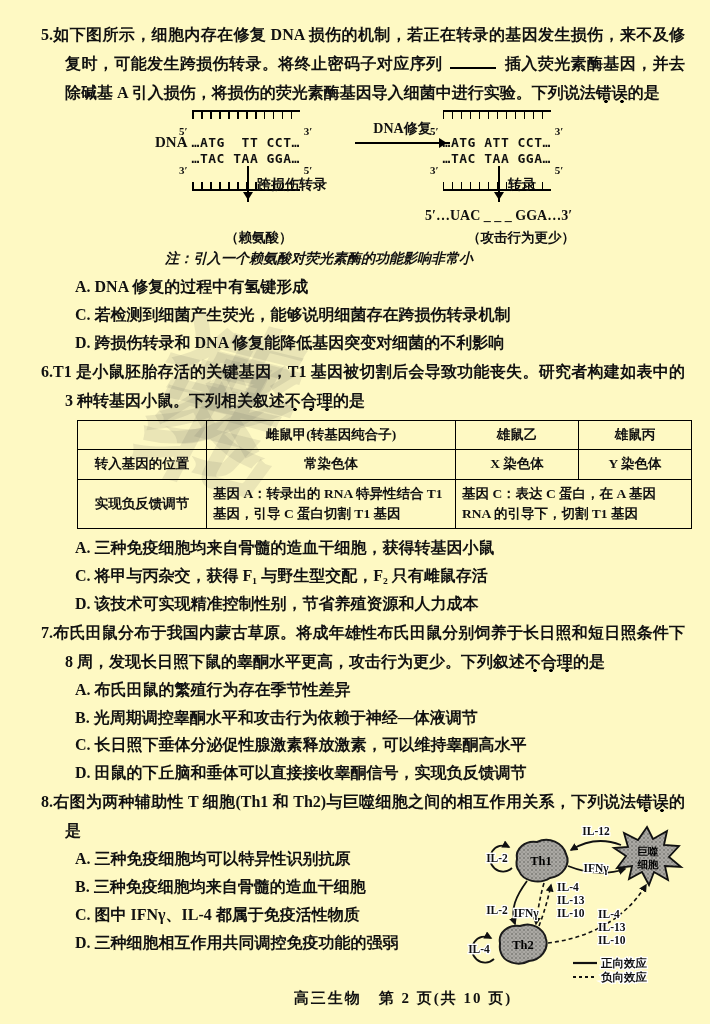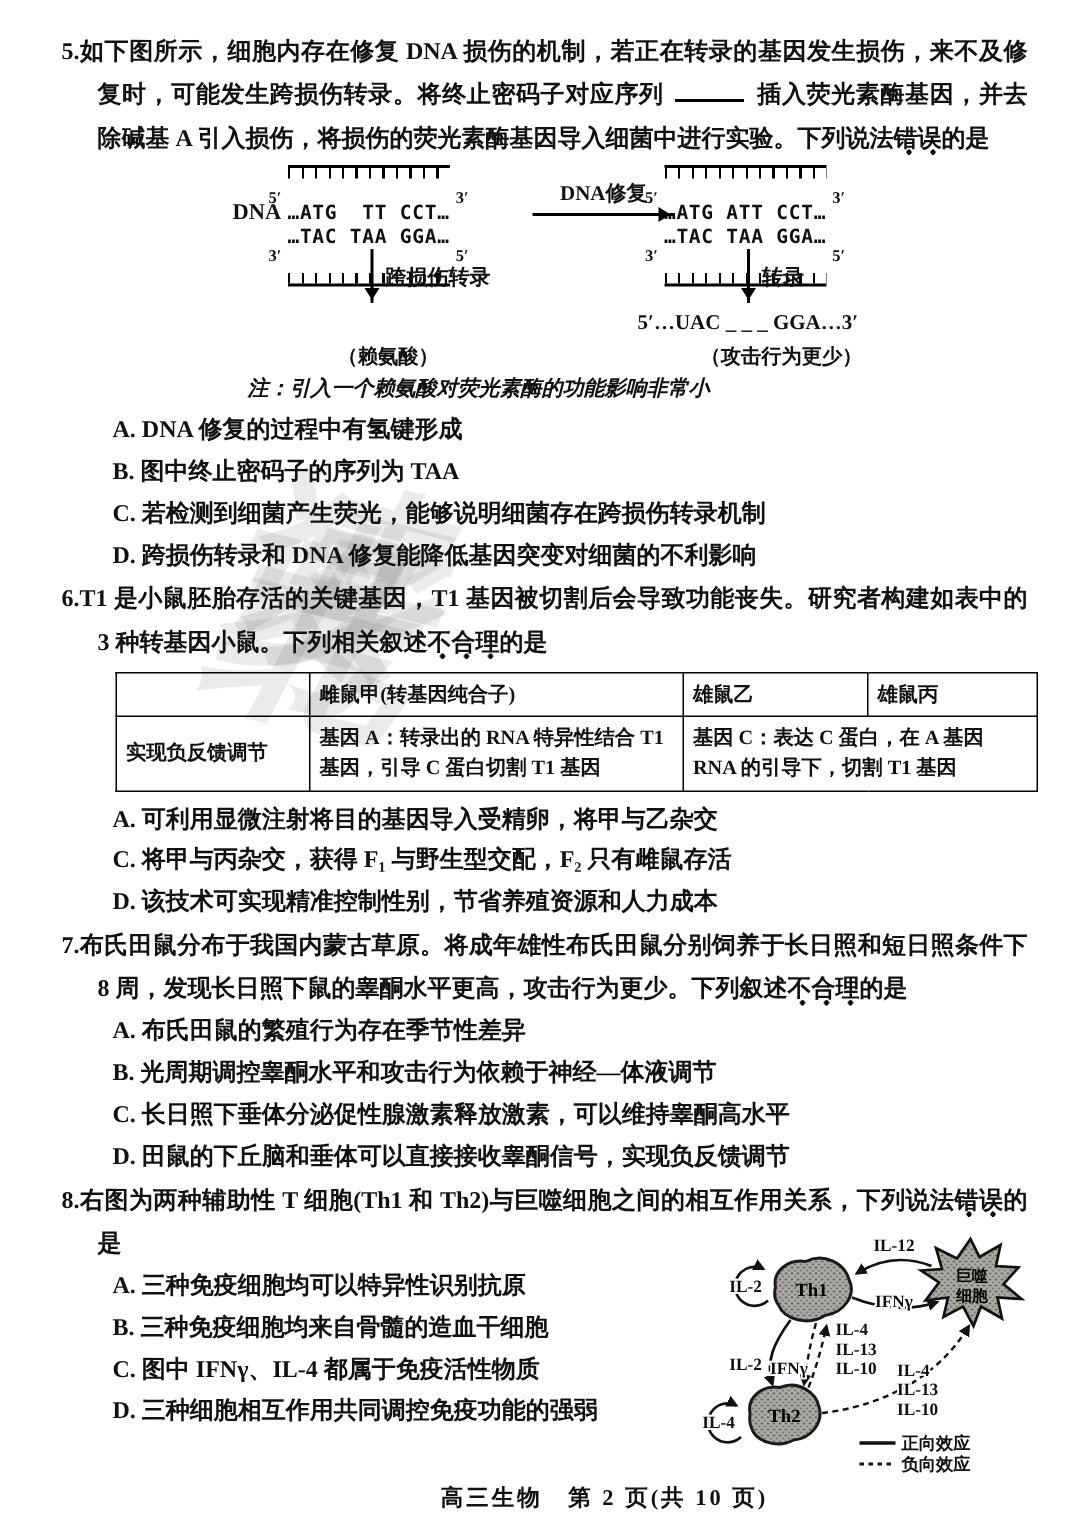--- a/index.html
+++ b/index.html
@@ -1,18 +1,18 @@
 <!DOCTYPE html>
 <html><head>
 <meta charset="utf-8">
 <style>
   html,body{margin:0;padding:0;background:#e8e8e6;}
   .page{
     position:relative;width:710px;height:1024px;margin:0 auto;
-    background:#ffffff;color:#111;overflow:hidden;
+    background:#fef9c3;color:#111;overflow:hidden;
     padding:20px 25px;box-sizing:border-box;
     font-family:"Liberation Serif","DejaVu Serif",serif;
     font-weight:700;
   }
   .watermark{
     position:absolute;left:160px;top:250px;z-index:0;
     writing-mode:vertical-rl;font-size:135px;font-style:italic;
     color:rgba(90,90,90,0.12);transform:rotate(14deg);
     letter-spacing:-14px;pointer-events:none;white-space:nowrap;
   }
@@ -49,21 +49,21 @@
   .hline::after{content:"";position:absolute;right:-2px;top:-4px;border:5px solid transparent;border-left:8px solid #000;}
   .vbranch{position:absolute;}
   .vline{width:2px;height:36px;background:#000;position:relative;}
   .vline::after{content:"";position:absolute;left:-4px;bottom:-3px;border:5px solid transparent;border-top:8px solid #000;}
   .vlab{position:absolute;font-size:14px;}
   .mrna{position:absolute;font-size:14px;white-space:pre;}
   .mnote{position:absolute;font-size:13.5px;}
   .fnote{position:absolute;font-size:14px;font-style:italic;}
   
   .gtable{border-collapse:collapse;margin:5px 0 5px 52px;width:562px;font-size:13.5px;font-weight:700;table-layout:fixed;}
-  .gtable td{border:1.6px solid #000;padding:4px 6px;line-height:1.5;overflow:hidden;}
+  .gtable td{border:1.6px solid #000;text-align:center;padding:4px 6px;line-height:1.5;overflow:hidden;}
   .gtable .tl{text-align:left;}
   .c1{width:116px;}.c2{width:236px;}.c3{width:110px;}.c4{width:100px;}
   
   .q8{min-height:208px;}
   .fig8{position:absolute;right:0;top:34px;width:242px;height:164px;}
   .q8 .opt{max-width:430px;}
   .slbl{font:700 11.5px "Liberation Serif",serif;fill:#111;paint-order:stroke;stroke:#fff;stroke-width:2.5px;}
   .scell{font:700 12.5px "Liberation Serif",serif;fill:#000;}
   .footer{position:absolute;bottom:16px;left:0;width:100%;text-align:center;font-size:15px;letter-spacing:2px;margin-left:48px;}
 </style>
@@ -124,45 +124,50 @@
         </div>
       <span class="vlab" style="left:393px;top:66px;">转录</span>
 
       <span class="mrna" style="left:310px;top:98px;">5′…UAC _ _ _ GGA…3′</span>
       <span class="mnote" style="left:110px;top:119px;">（赖氨酸）</span>
       <span class="mnote" style="left:352px;top:119px;">（攻击行为更少）</span>
       <span class="fnote" style="left:50px;top:140px;">注：引入一个赖氨酸对荧光素酶的功能影响非常小</span>
     </div>
 
     <p class="opt">A. DNA 修复的过程中有氢键形成</p>
-    <p class="opt">B. 图中终止密码子的序列为 TAA</p>
     <p class="opt">C. 若检测到细菌产生荧光，能够说明细菌存在跨损伤转录机制</p>
     <p class="opt">D. 跨损伤转录和 DNA 修复能降低基因突变对细菌的不利影响</p>
   </section>
 
   <section class="q">
     <p class="stem"><span>6.</span><span>T1 是小鼠胚胎存活的关键基因，T1 基因被切割后会导致功能丧失。研究者构建如表中的 3 种转基因小鼠。下列相关叙述</span><span class="emph">不合理</span><span>的是</span></p>
 
     <table class="gtable">
       <tbody>
           <tr>
         <td class="c1"></td>
         <td class="c2">雌鼠甲(转基因纯合子)</td>
         <td class="c3">雄鼠乙</td>
         <td class="c4">雄鼠丙</td>
       </tr>
       <tr>
+        <td>转入基因的位置</td>
+        <td>常染色体</td>
+        <td>X 染色体</td>
+        <td>Y 染色体</td>
+      </tr>
+      <tr>
         <td>实现负反馈调节</td>
         <td class="tl">基因 A：转录出的 RNA 特异性结合 T1 基因，引导 C 蛋白切割 T1 基因</td>
         <td class="tl" colspan="2">基因 C：表达 C 蛋白，在 A 基因 RNA 的引导下，切割 T1 基因</td>
       </tr>
     </tbody>
       </table>
 
-    <p class="opt">A. 可利用显微注射将目的基因导入受精卵，将甲与乙杂交</p>
+    <p class="opt">A. 三种免疫细胞均来自骨髓的造血干细胞，获得转基因小鼠</p>
     <p class="opt">C. 将甲与丙杂交，获得 F₁ 与野生型交配，F₂ 只有雌鼠存活</p>
     <p class="opt">D. 该技术可实现精准控制性别，节省养殖资源和人力成本</p>
   </section>
 
   <section class="q">
     <p class="stem"><span>7.</span><span>布氏田鼠分布于我国内蒙古草原。将成年雄性布氏田鼠分别饲养于长日照和短日照条件下 8 周，发现长日照下鼠的睾酮水平更高，攻击行为更少。下列叙述</span><span class="emph">不合理</span><span>的是</span></p>
     <p class="opt">A. 布氏田鼠的繁殖行为存在季节性差异</p>
     <p class="opt">B. 光周期调控睾酮水平和攻击行为依赖于神经—体液调节</p>
     <p class="opt">C. 长日照下垂体分泌促性腺激素释放激素，可以维持睾酮高水平</p>
     <p class="opt">D. 田鼠的下丘脑和垂体可以直接接收睾酮信号，实现负反馈调节</p>

